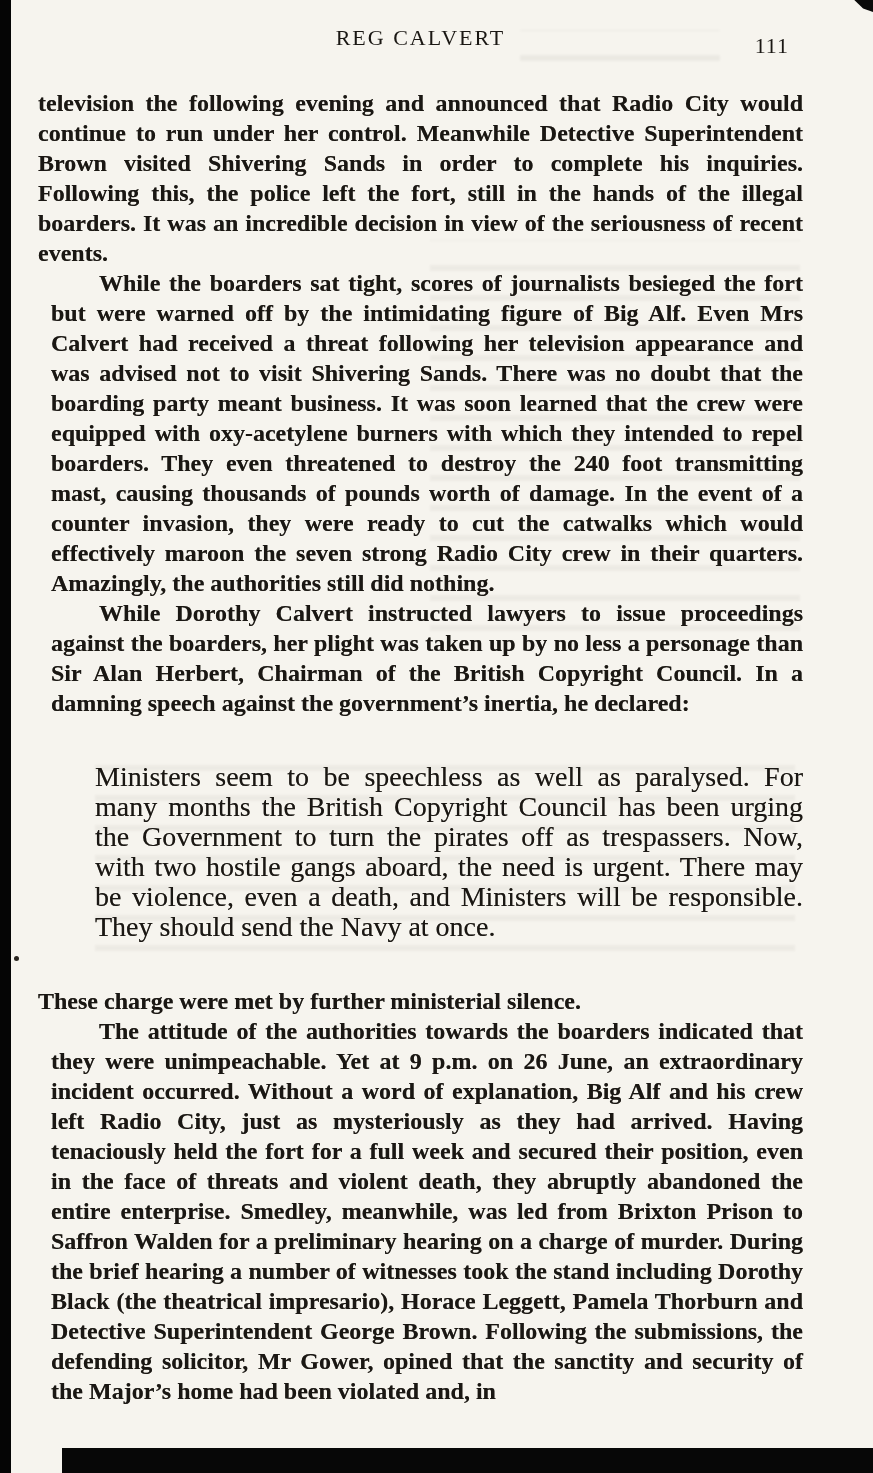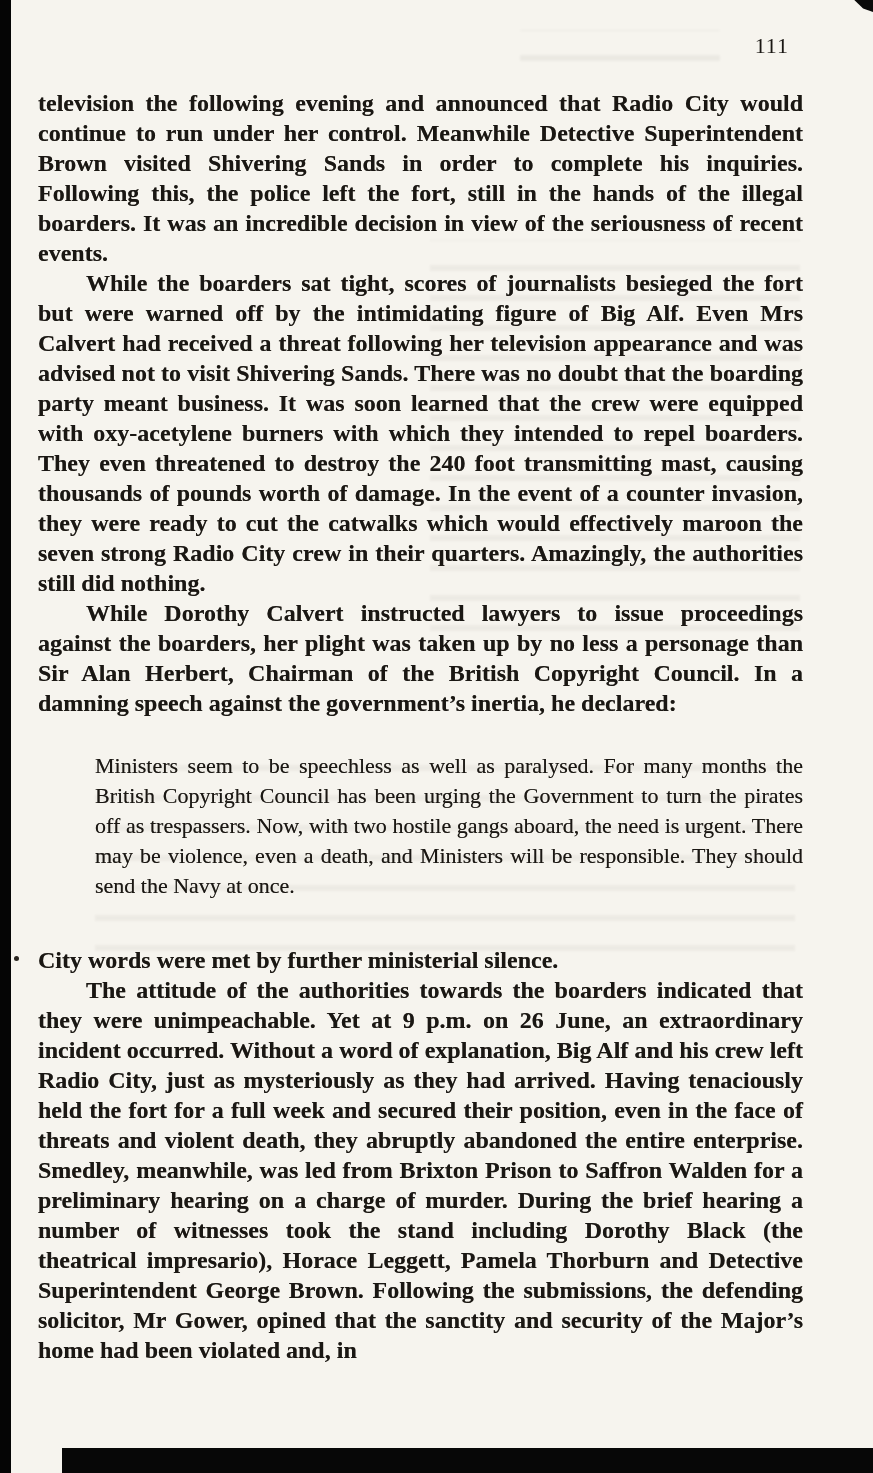--- a/index.html
+++ b/index.html
@@ -61,45 +61,46 @@
     letter-spacing:1px;
   }
   
   .text-block{
     position:absolute;left:38px;right:70px;top:88px;
     font-size:24px;line-height:30px;
     text-align:justify;
     text-shadow:0 0 .5px rgba(20,15,8,.55);
   }
   .para{margin:0;font-weight:bold;}
-  .para.indent{text-indent:48px;}
+  .para.indent{text-indent:48px;margin-left:13px;}
   .quote{
-    margin:33px 0 44px 57px;
-    font-size:22px;line-height:30px;
+    margin:44px 0 44px 57px;
+    font-size:28px;line-height:30px;
   }
 </style>
 </head>
 <body>
 
 <div class="page">
 
   <div class="scan-edge-left"></div>
   <div class="scan-mark-top-right"></div>
   <div class="scan-bar-bottom"></div>
   <div class="scan-dot"></div>
   <div class="bleed bleed-1"></div>
   <div class="bleed bleed-2"></div>
   <div class="bleed bleed-3"></div>
 
   <header class="running-head">
+    <span class="running-title">REG CALVERT</span>
     <span class="page-number">111</span>
   </header>
 
   <main class="text-block">
     <p class="para">television the following evening and announced that Radio City would continue to run under her control. Meanwhile Detective Superintendent Brown visited Shivering Sands in order to complete his inquiries. Following this, the police left the fort, still in the hands of the illegal boarders. It was an incredible decision in view of the seriousness of recent events.</p>
     <p class="para indent">While the boarders sat tight, scores of journalists besieged the fort but were warned off by the intimidating figure of Big Alf. Even Mrs Calvert had received a threat following her television appearance and was advised not to visit Shivering Sands. There was no doubt that the boarding party meant business. It was soon learned that the crew were equipped with oxy-acetylene burners with which they intended to repel boarders. They even threatened to destroy the 240 foot transmitting mast, causing thousands of pounds worth of damage. In the event of a counter invasion, they were ready to cut the catwalks which would effectively maroon the seven strong Radio City crew in their quarters. Amazingly, the authorities still did nothing.</p>
     <p class="para indent">While Dorothy Calvert instructed lawyers to issue proceedings against the boarders, her plight was taken up by no less a personage than Sir Alan Herbert, Chairman of the British Copyright Council. In a damning speech against the government’s inertia, he declared:</p>
     <blockquote class="quote">Ministers seem to be speechless as well as paralysed. For many months the British Copyright Council has been urging the Government to turn the pirates off as trespassers. Now, with two hostile gangs aboard, the need is urgent. There may be violence, even a death, and Ministers will be responsible. They should send the Navy at once.</blockquote>
-    <p class="para">City words were met by further ministerial silence.</p>
+    <p class="para">These charge were met by further ministerial silence.</p>
     <p class="para indent">The attitude of the authorities towards the boarders indicated that they were unimpeachable. Yet at 9 p.m. on 26 June, an extraordinary incident occurred. Without a word of explanation, Big Alf and his crew left Radio City, just as mysteriously as they had arrived. Having tenaciously held the fort for a full week and secured their position, even in the face of threats and violent death, they abruptly abandoned the entire enterprise. Smedley, meanwhile, was led from Brixton Prison to Saffron Walden for a preliminary hearing on a charge of murder. During the brief hearing a number of witnesses took the stand including Dorothy Black (the theatrical impresario), Horace Leggett, Pamela Thorburn and Detective Superintendent George Brown. Following the submissions, the defending solicitor, Mr Gower, opined that the sanctity and security of the Major’s home had been violated and, in</p>
   </main>
 
 </div>
 
 </body></html>

